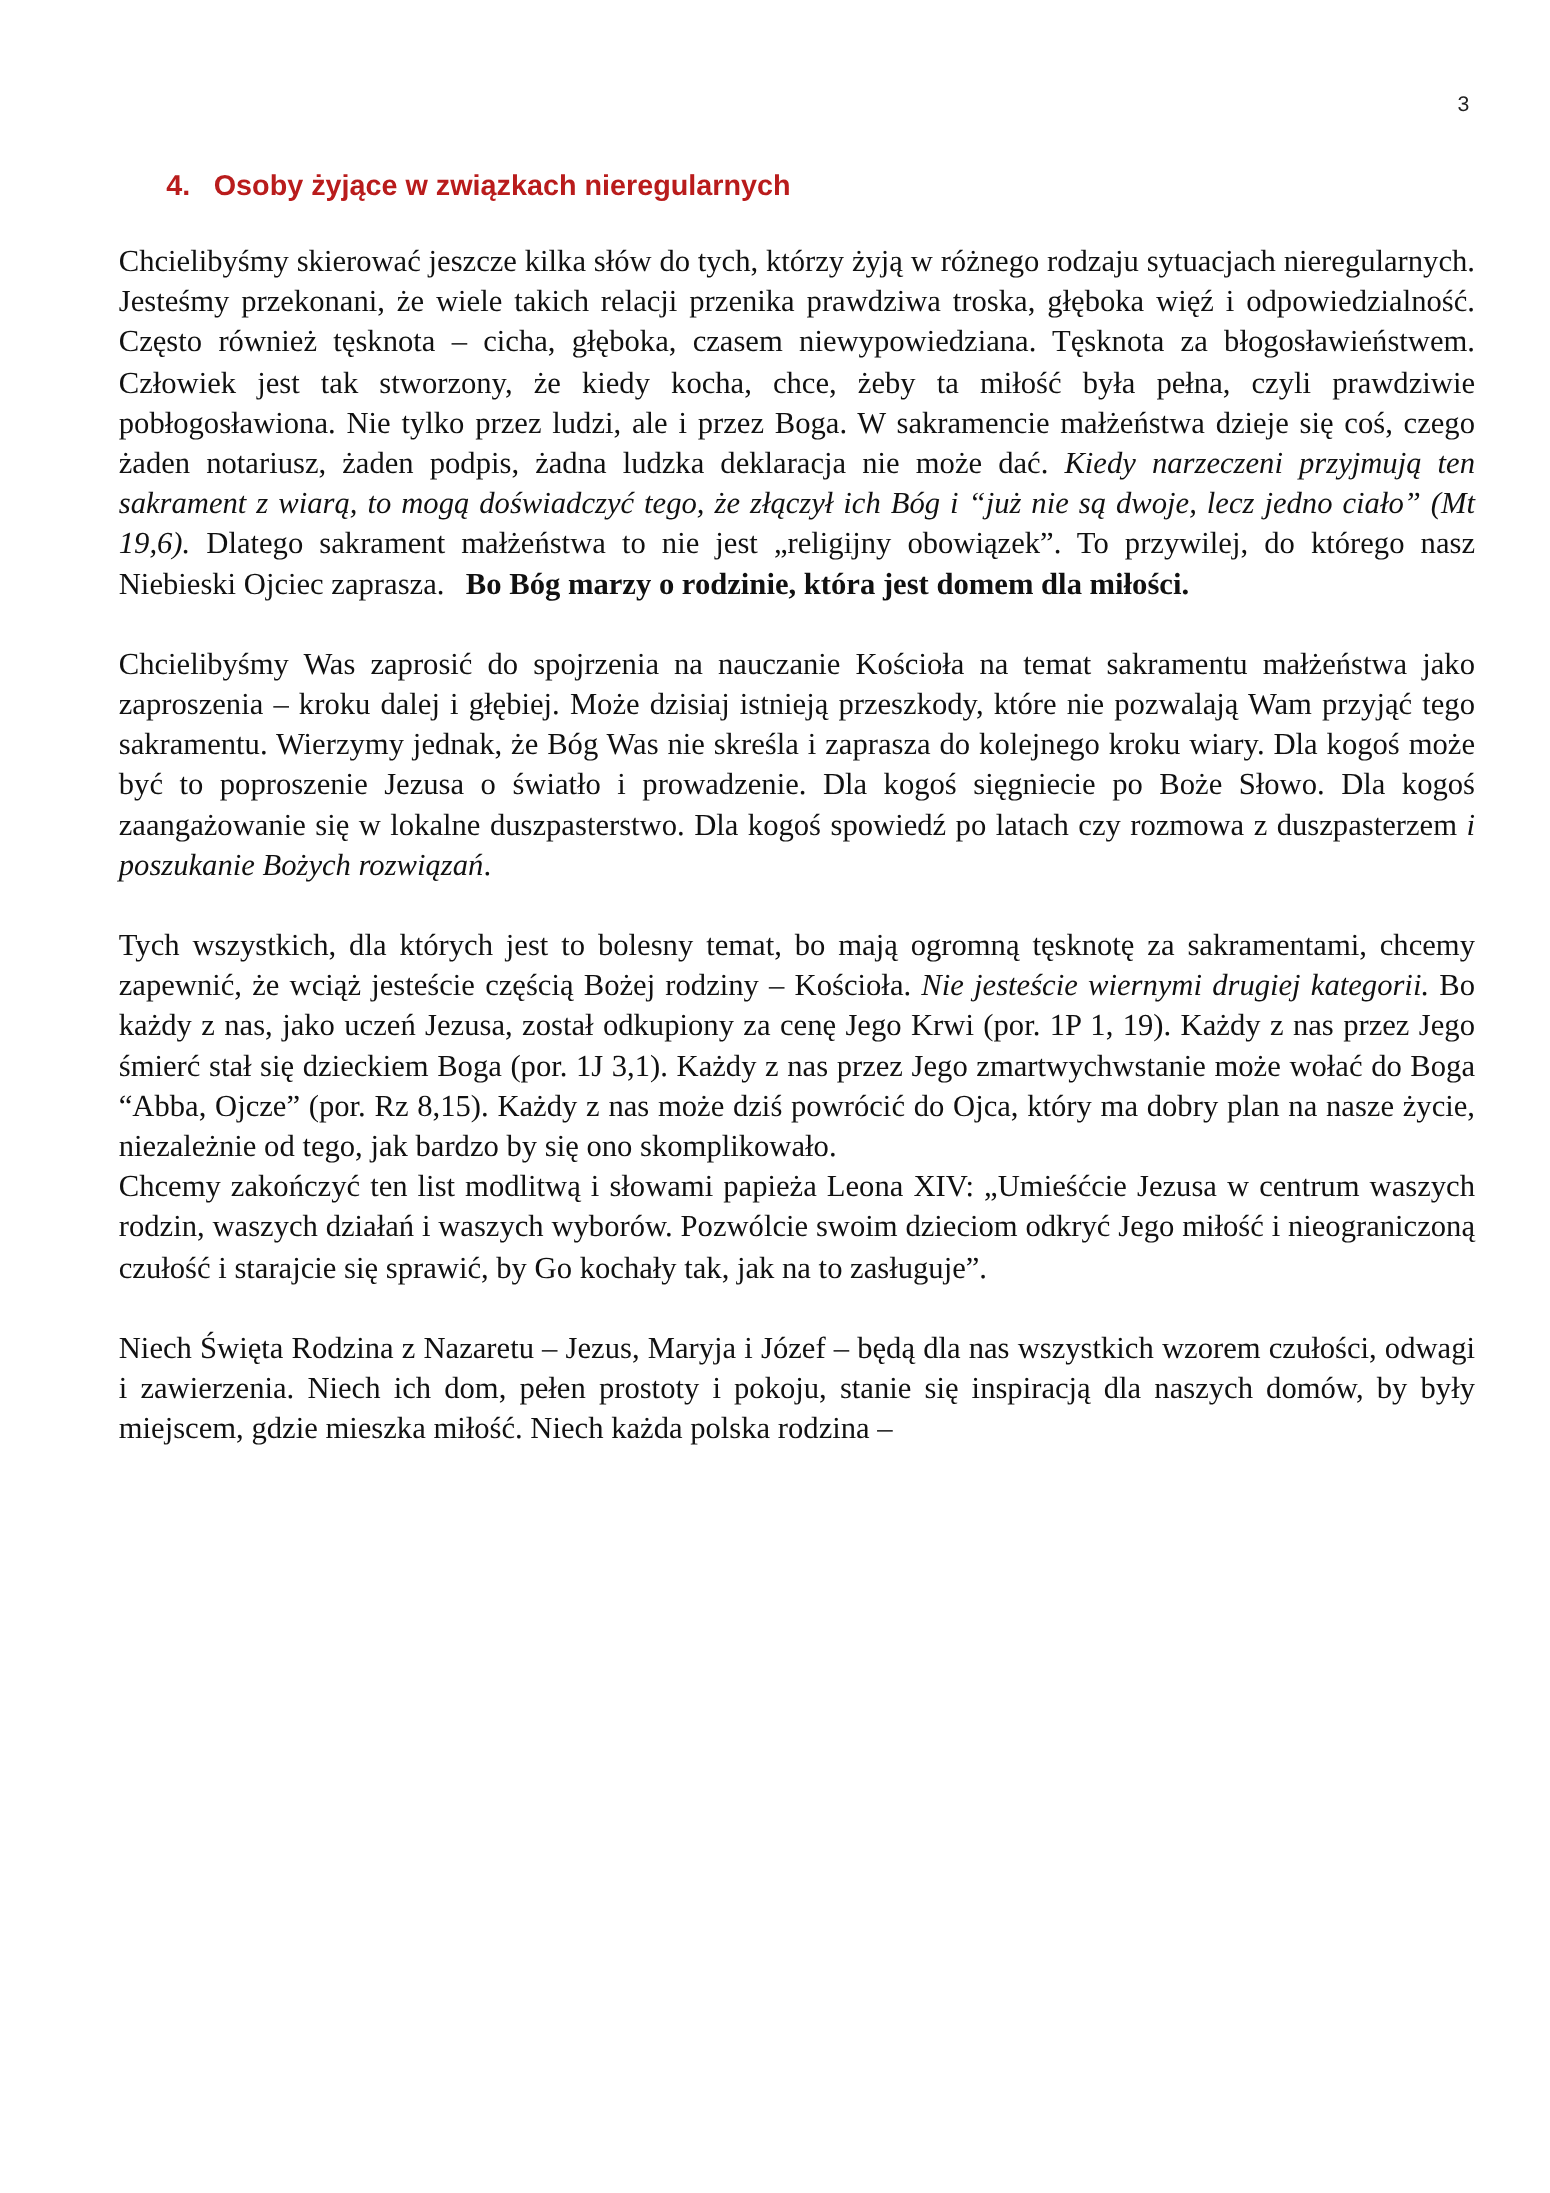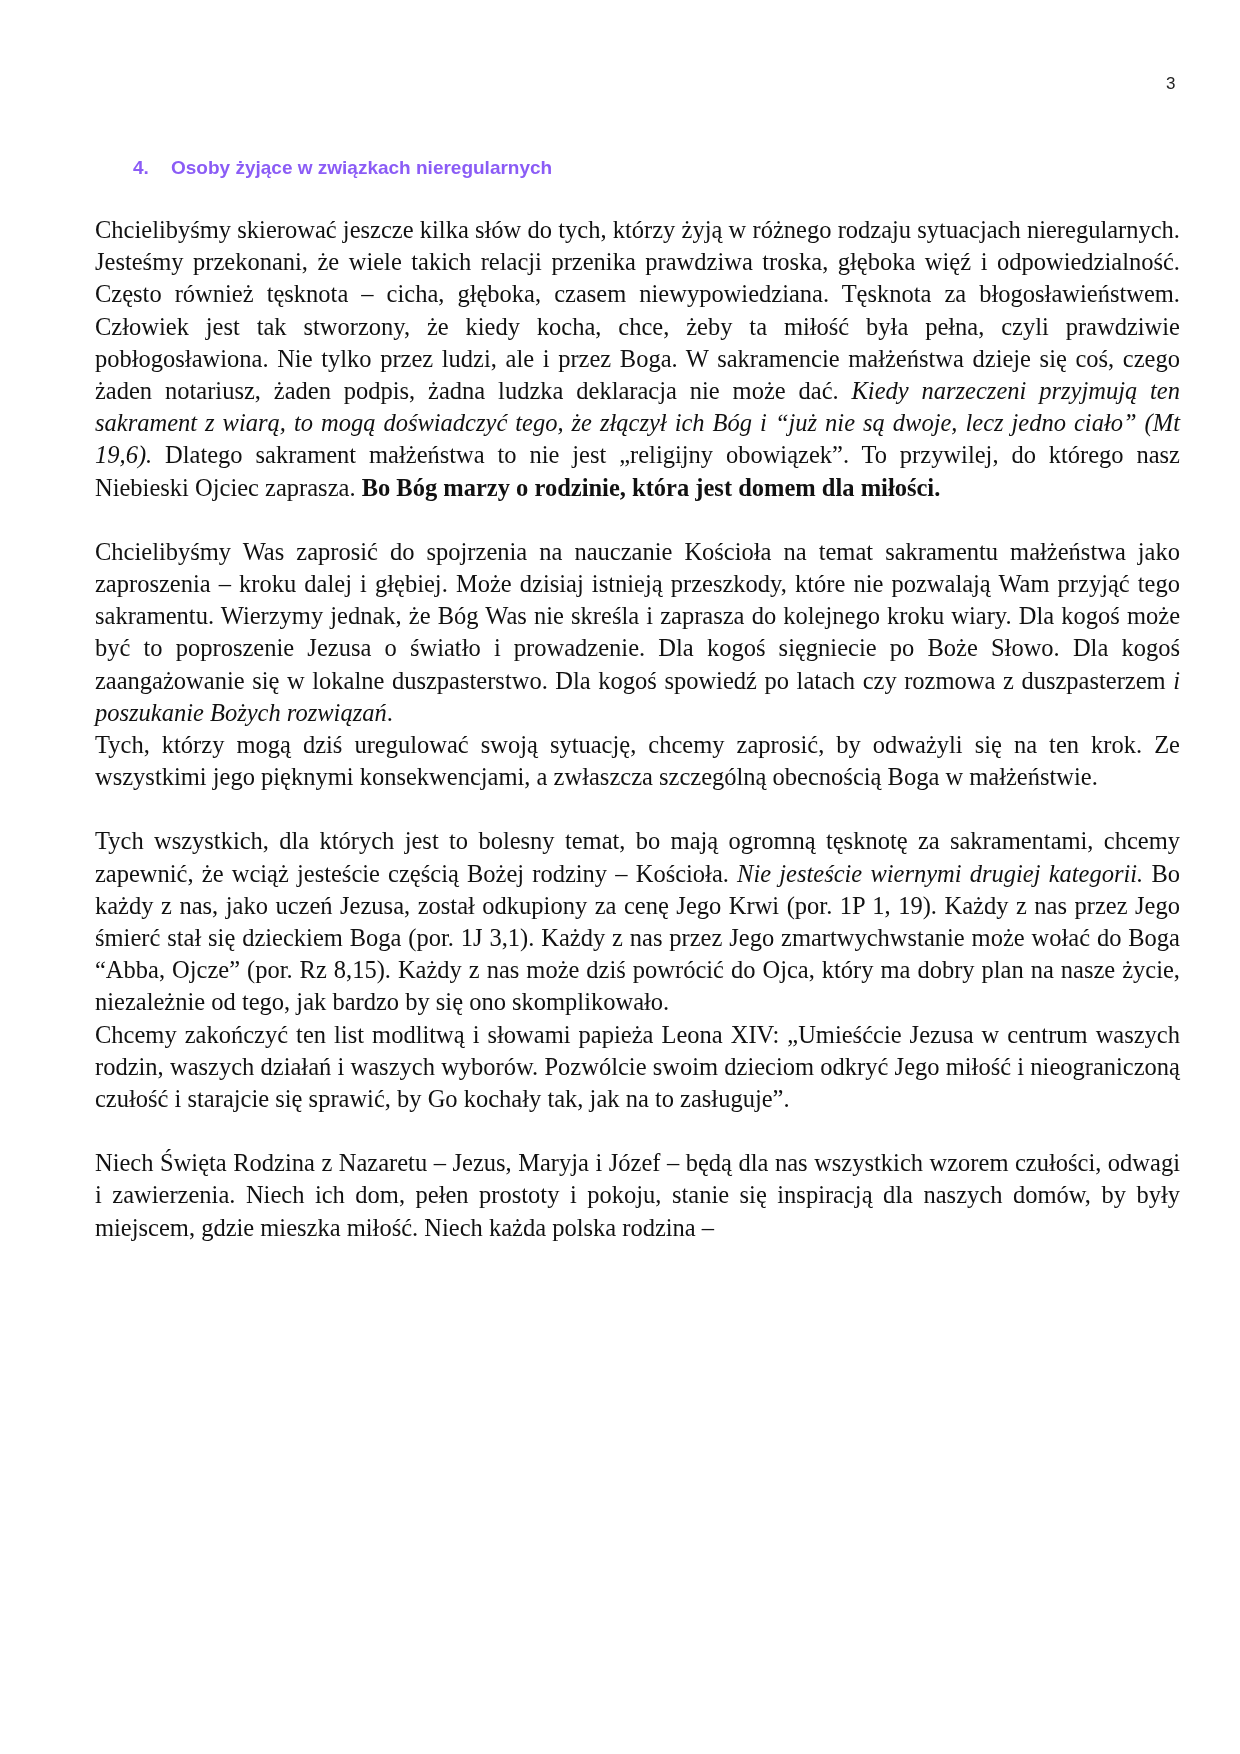--- a/index.html
+++ b/index.html
@@ -14,45 +14,44 @@
   }
   .content {
     position: absolute; left: 95px; top: 124px; width: 1085px;
     font-family: "Liberation Serif", serif; font-size: 24.5px; line-height: 32.2px;
     text-align: justify; color: #111;
   }
   .content p { margin: 0; }
   .gap { height: 32px; }
   .heading {
     font-family: "Liberation Sans", sans-serif; font-weight: bold;
-    color: #8b5cf6; font-size: 19px; line-height: 32px; margin: 28px 0 30px 38px;
+    color: #b91c1c; font-size: 23px; line-height: 32px; margin: 8px 0 30px 38px;
     text-align: left;
   }
   .heading .num { display: inline-block; width: 38px; }
   i { font-style: italic; }
-  b { font-weight: bold; }
+  b { font-weight: bold; margin-left: 11px; }
 </style>
 </head>
 <body>
 
 <div class="page">
   <div class="page-number">3</div>
 
   <div class="content">
 
     <div class="heading">
       <span class="num">4.</span><span>Osoby żyjące w związkach nieregularnych</span>
     </div>
 
     <p><span>Chcielibyśmy skierować jeszcze kilka słów do tych, którzy żyją w różnego rodzaju sytuacjach nieregularnych. Jesteśmy przekonani, że wiele takich relacji przenika prawdziwa troska, głęboka więź i odpowiedzialność. Często również tęsknota – cicha, głęboka, czasem niewypowiedziana. Tęsknota za błogosławieństwem. Człowiek jest tak stworzony, że kiedy kocha, chce, żeby ta miłość była pełna, czyli prawdziwie pobłogosławiona. Nie tylko przez ludzi, ale i przez Boga. W sakramencie małżeństwa dzieje się coś, czego żaden notariusz, żaden podpis, żadna ludzka deklaracja nie może dać. </span><i>Kiedy narzeczeni przyjmują ten sakrament z wiarą, to mogą doświadczyć tego, że złączył ich Bóg i “już nie są dwoje, lecz jedno ciało” (Mt 19,6).</i><span> Dlatego sakrament małżeństwa to nie jest „religijny obowiązek”. To przywilej, do którego nasz Niebieski Ojciec zaprasza. </span><b>Bo Bóg marzy o rodzinie, która jest domem dla miłości.</b></p>
 
     <div class="gap"></div>
 
     <p><span>Chcielibyśmy Was zaprosić do spojrzenia na nauczanie Kościoła na temat sakramentu małżeństwa jako zaproszenia – kroku dalej i głębiej. Może dzisiaj istnieją przeszkody, które nie pozwalają Wam przyjąć tego sakramentu. Wierzymy jednak, że Bóg Was nie skreśla i zaprasza do kolejnego kroku wiary. Dla kogoś może być to poproszenie Jezusa o światło i prowadzenie. Dla kogoś sięgniecie po Boże Słowo. Dla kogoś zaangażowanie się w lokalne duszpasterstwo. Dla kogoś spowiedź po latach czy rozmowa z duszpasterzem </span><i>i poszukanie Bożych rozwiązań</i><span>.</span></p>
-    <p>Tych, którzy mogą dziś uregulować swoją sytuację, chcemy zaprosić, by odważyli się na ten krok. Ze wszystkimi jego pięknymi konsekwencjami, a zwłaszcza szczególną obecnością Boga w małżeństwie.</p>
 
     <div class="gap"></div>
 
     <p><span>Tych wszystkich, dla których jest to bolesny temat, bo mają ogromną tęsknotę za sakramentami, chcemy zapewnić, że wciąż jesteście częścią Bożej rodziny – Kościoła. </span><i>Nie jesteście wiernymi drugiej kategorii.</i><span> Bo każdy z nas, jako uczeń Jezusa, został odkupiony za cenę Jego Krwi (por. 1P 1, 19). Każdy z nas przez Jego śmierć stał się dzieckiem Boga (por. 1J  3,1). Każdy z nas przez Jego zmartwychwstanie może wołać do Boga “Abba, Ojcze” (por. Rz 8,15). Każdy z nas może dziś powrócić do Ojca, który ma dobry plan na nasze życie, niezależnie od tego, jak bardzo by się ono skomplikowało.</span></p>
 
 
     <p>Chcemy zakończyć ten list modlitwą i słowami papieża Leona XIV: „Umieśćcie Jezusa w centrum waszych rodzin, waszych działań i waszych wyborów. Pozwólcie swoim dzieciom odkryć Jego miłość i nieograniczoną czułość i starajcie się sprawić, by Go kochały tak, jak na to zasługuje”.</p>
 
     <div class="gap"></div>
 

